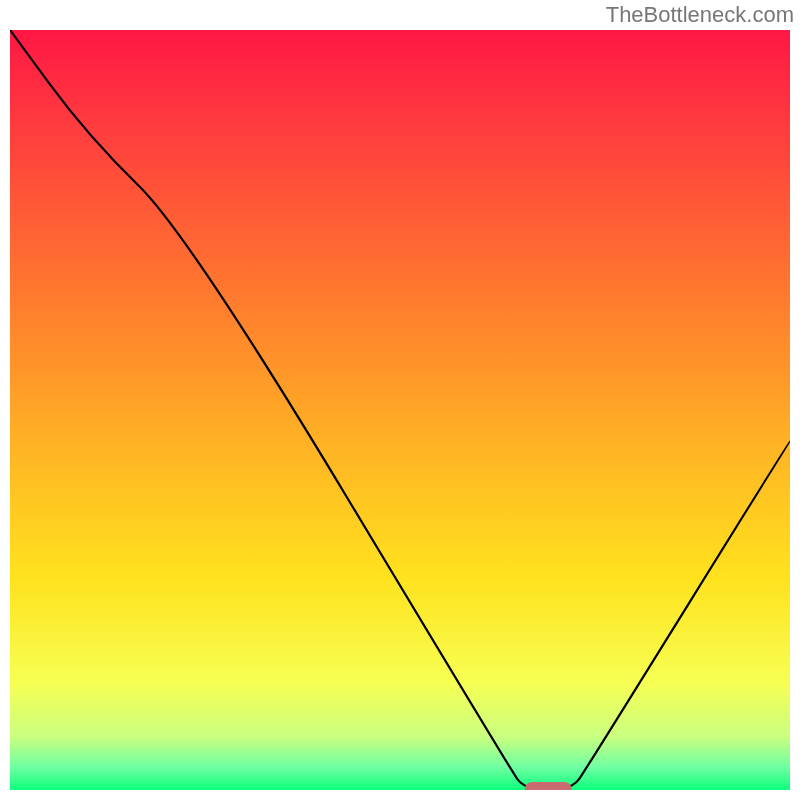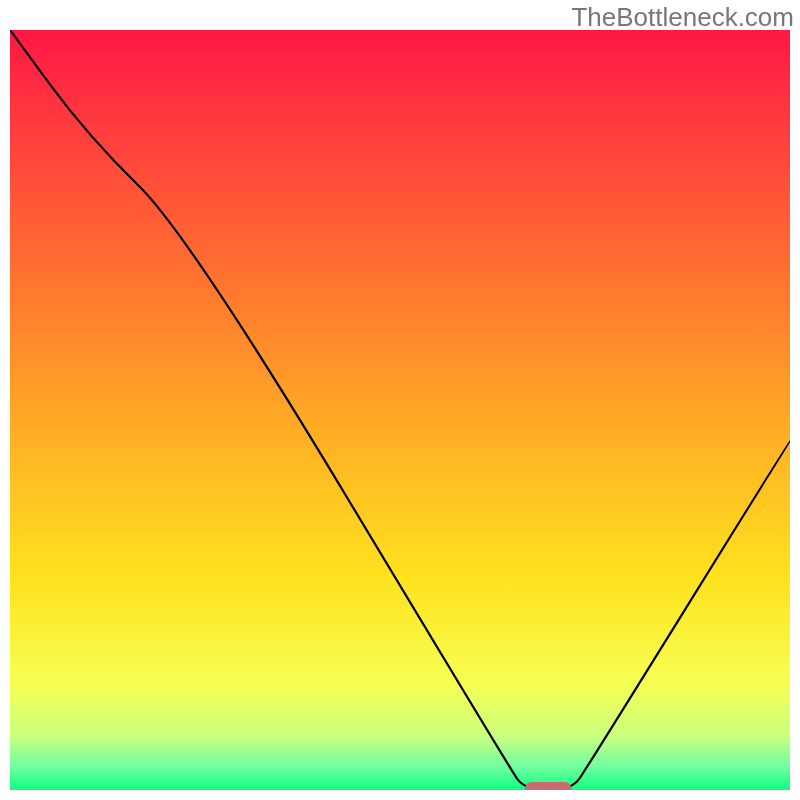--- a/index.html
+++ b/index.html
@@ -13,21 +13,21 @@
   .chart-wrap {
     position: relative;
     width: 800px;
     height: 800px;
   }
   .watermark {
     position: absolute;
     top: 2px;
     right: 6px;
     font-family: Arial, Helvetica, sans-serif;
-    font-size: 26px;
+    font-size: 22px;
     color: #777;
     font-weight: 400;
     user-select: none;
   }
   .plot {
     position: absolute;
     left: 10px;
     top: 30px;
     width: 780px;
     height: 760px;

